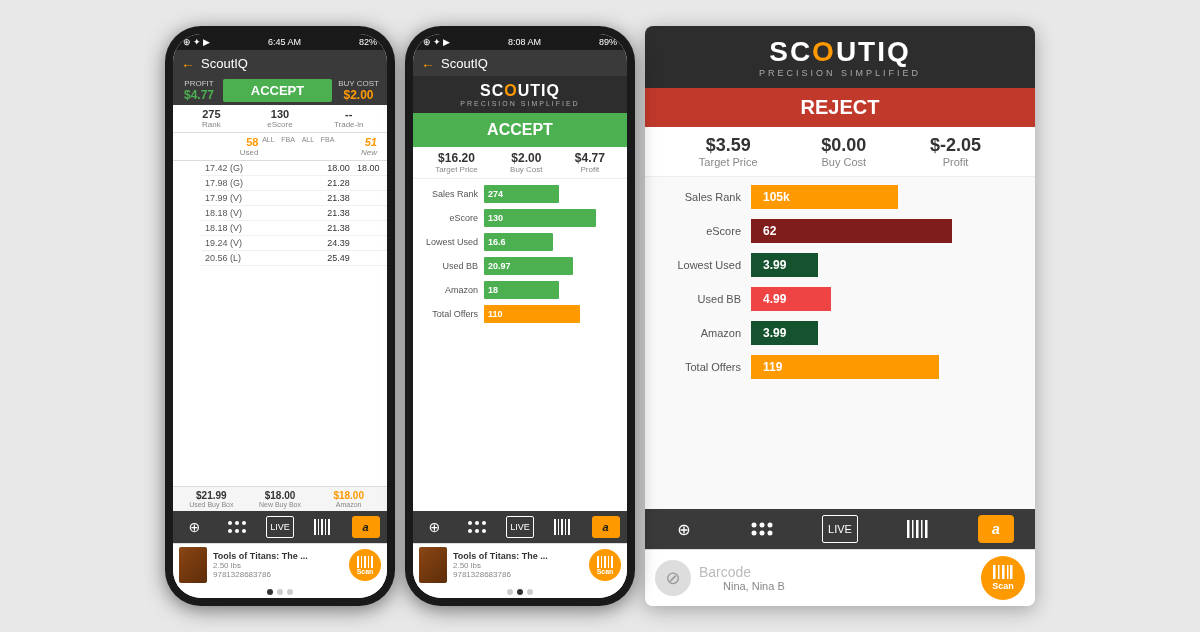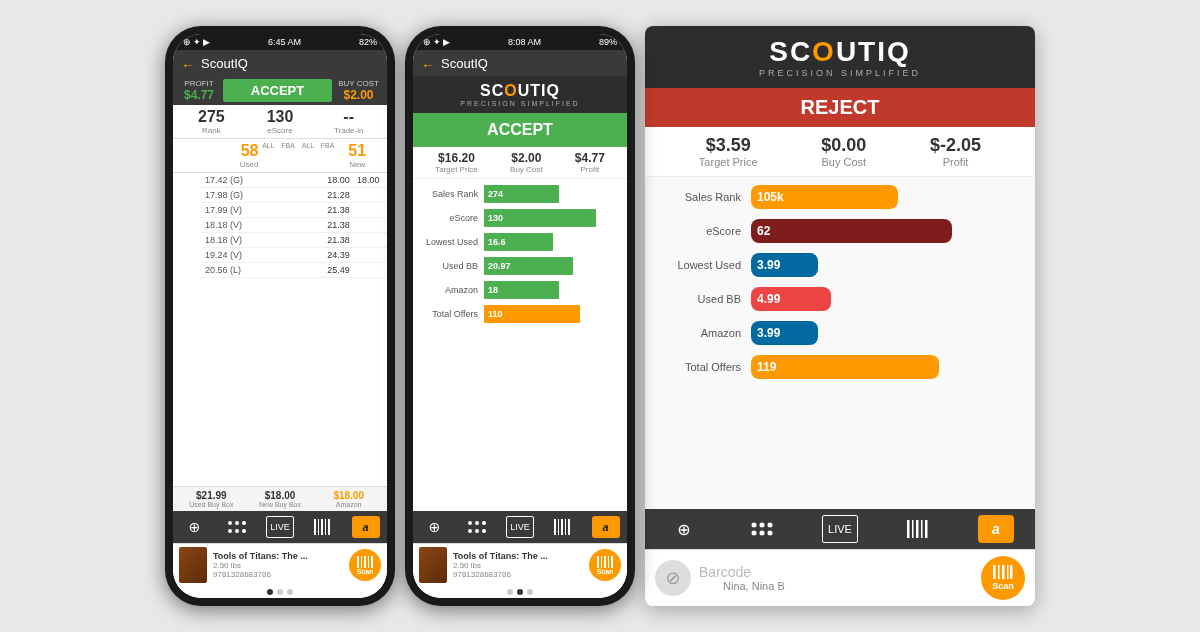--- a/index.html
+++ b/index.html
@@ -115,21 +115,21 @@
       padding: 3px 4px;
       border-bottom: 1px solid #ddd;
     }
 
     .stat-item {
       flex: 1;
       text-align: center;
     }
 
     .stat-value {
-      font-size: 16px;
+      font-size: 11px;
       font-weight: bold;
       color: #333;
     }
 
     .stat-label {
       font-size: 8px;
       color: #888;
     }
 
     .stat-orange {
@@ -457,30 +457,30 @@
     .right-bar-track {
       flex: 1;
       height: 24px;
       background: transparent;
     }
 
     .right-bar-fill {
       height: 100%;
       display: flex;
       align-items: center;
-      padding-left: 6px;
+      padding-left: 12px;
       font-size: 12px;
       font-weight: bold;
       color: #fff;
-      border-radius: 8px;
+      border-radius: 0;
     }
 
     .right-bar-green { background: #7f1d1d; }
     .right-bar-orange { background: #f90; }
-    .right-bar-red { background: #0369a1; }
+    .right-bar-red { background: #14532d; }
     .right-bar-dark-red { background: #ef4444; }
 
     .right-nav {
       display: flex;
       background: #3a3a3a;
       padding: 6px 0;
       justify-content: space-around;
       align-items: center;
     }
 
@@ -602,21 +602,21 @@
         <div class="stat-item" style="text-align:right;padding-left:6px;margin-left:36px;">
           <div class="stat-value stat-orange">58</div>
           <div class="stat-label">Used</div>
         </div>
         <div style="flex:2;display:flex;">
           <div class="stat-item col-sub"><span>ALL</span></div>
           <div class="stat-item col-sub"><span>FBA</span></div>
           <div class="stat-item col-sub"><span>ALL</span></div>
           <div class="stat-item col-sub"><span>FBA</span></div>
         </div>
-        <div class="stat-item" style="padding-right:6px;">
+        <div class="stat-item" style="text-align:right;padding-right:6px;font-style:italic;">
           <div class="stat-value stat-orange">51</div>
           <div class="stat-label">New</div>
         </div>
       </div>
 
       <div class="price-rows">
         <div class="price-row">
           <span class="label">17.42 (G)</span>
           <span class="vals">
             <span class="val"></span>

